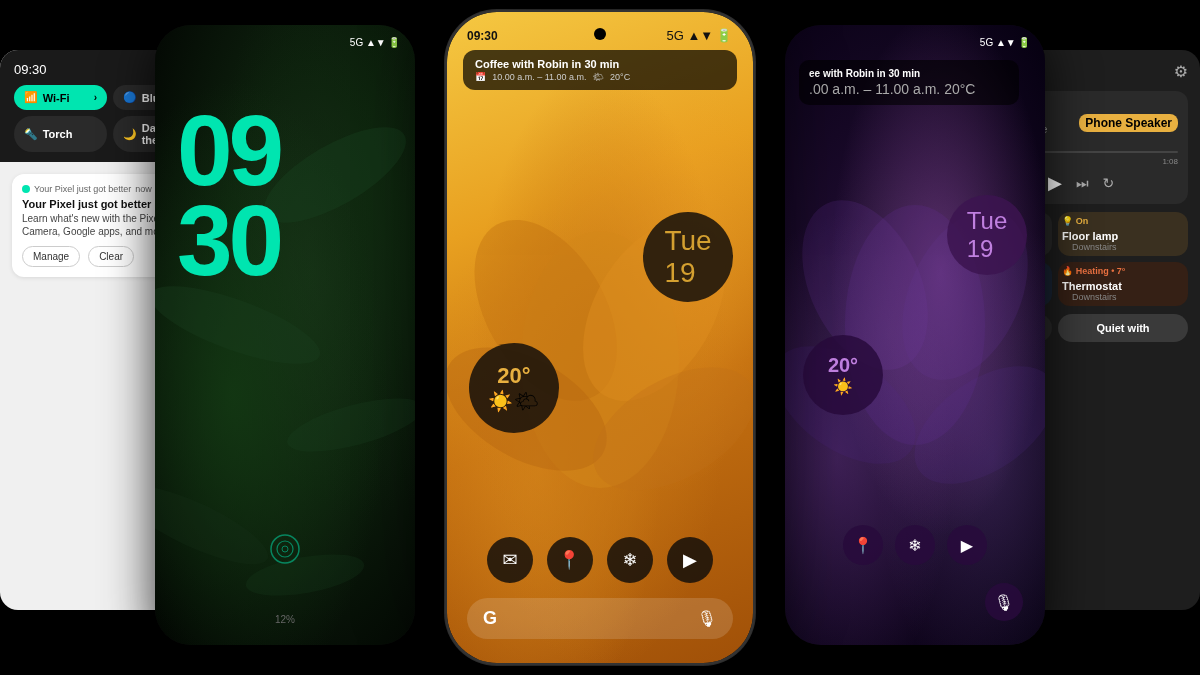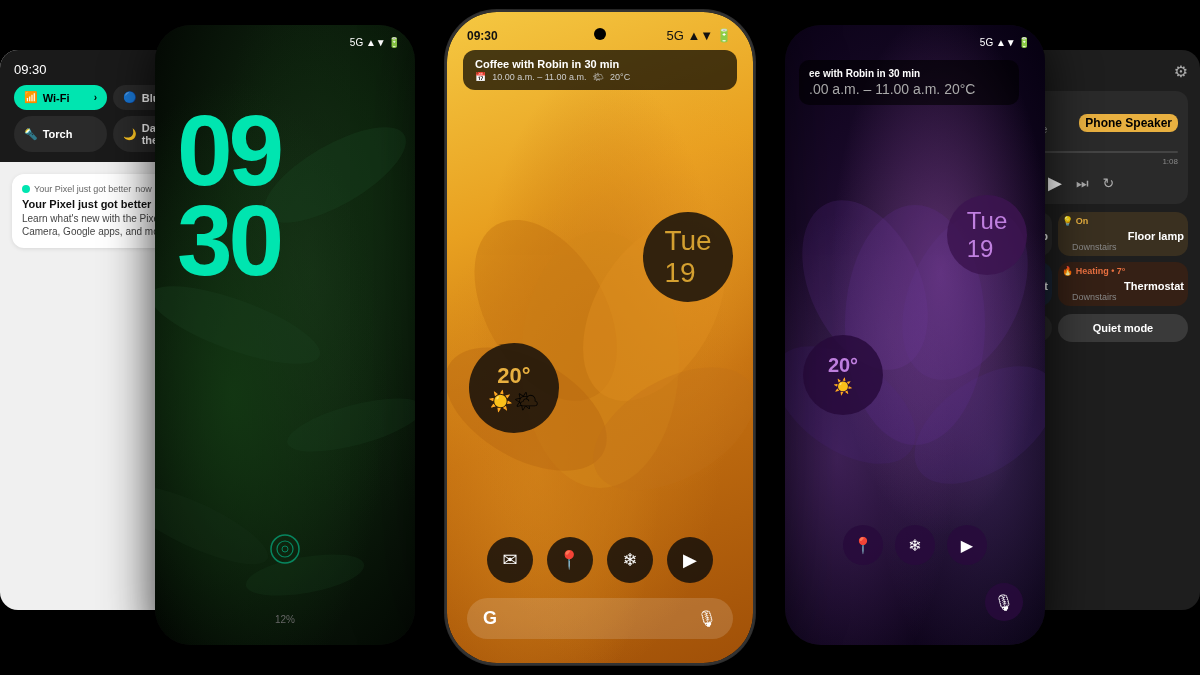--- a/index.html
+++ b/index.html
@@ -448,21 +448,20 @@
       padding: 4px;
     }
     .smart-tile-off { background: #2a2a2a; }
     .smart-tile-on { background: #3a3020; }
     .smart-tile-cool { background: #1a2535; }
     .smart-tile-heat { background: #352015; }
     .smart-tile-name {
       font-size: 11px;
       font-weight: 600;
       color: #fff;
-      text-align: right;
     }
     .smart-tile-sub {
       font-size: 9px;
       color: #888;
       margin-left: 10px;
     }
     .smart-tile-status {
       font-size: 9px;
       font-weight: 600;
       margin-bottom: 4px;
@@ -633,20 +632,24 @@
     </div>
     <div class="panel-left-notification">
       <div class="notif-card">
         <div class="notif-header">
           <div class="notif-dot"></div>
           <span>Your Pixel just got better</span>
           <span>now</span>
         </div>
         <div class="notif-title">Your Pixel just got better</div>
         <div class="notif-body">Learn what's new with the Pixel Camera, Google apps, and more</div>
+        <div class="notif-actions">
+          <button class="notif-btn">Manage</button>
+          <button class="notif-btn">Clear</button>
+        </div>
       </div>
     </div>
   </div>
 
   <div class="phone-dark-left">
     <div class="phone-dark-left-bg"></div>
     <div class="dark-leaves"></div>
 
     <svg class="leaf-svg" viewBox="0 0 260 620" xmlns="http://www.w3.org/2000/svg">
       <ellipse cx="180" cy="150" rx="80" ry="30" fill="#1a4020" transform="rotate(-30 180 150)" opacity="0.7"></ellipse>
@@ -774,21 +777,21 @@
       </div>
       <div class="smart-tile smart-tile-heat">
         <div class="smart-tile-status status-heat">🔥 Heating • 7°</div>
         <div class="smart-tile-name">Thermostat</div>
         <div class="smart-tile-sub">Downstairs</div>
       </div>
     </div>
 
     <div class="mode-buttons">
       <div class="mode-btn mode-performance">Performance mode</div>
-      <div class="mode-btn mode-quiet">Quiet mode</div>
+      <div class="mode-btn mode-quiet">Quiet with</div>
     </div>
   </div>
 
   <div class="phone-right">
     <div class="phone-right-bg"></div>
     <div class="right-flowers"></div>
     <svg style="position:absolute;top:0;left:0;width:100%;height:100%;opacity:0.5" viewBox="0 0 260 620">
       <ellipse cx="130" cy="300" rx="70" ry="120" fill="#6a30a0" opacity="0.4"></ellipse>
       <ellipse cx="80" cy="260" rx="55" ry="90" fill="#8040c0" opacity="0.3" transform="rotate(-25 80 260)"></ellipse>
       <ellipse cx="180" cy="270" rx="55" ry="90" fill="#7038b0" opacity="0.3" transform="rotate(25 180 270)"></ellipse>

